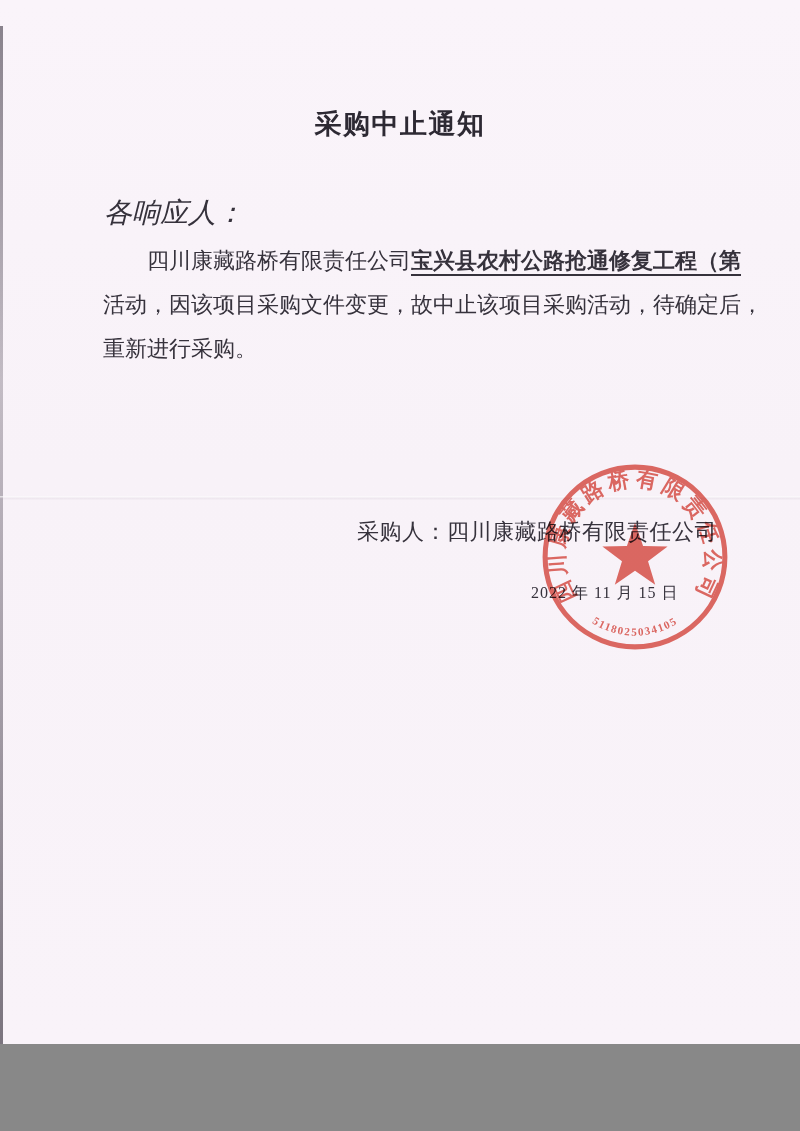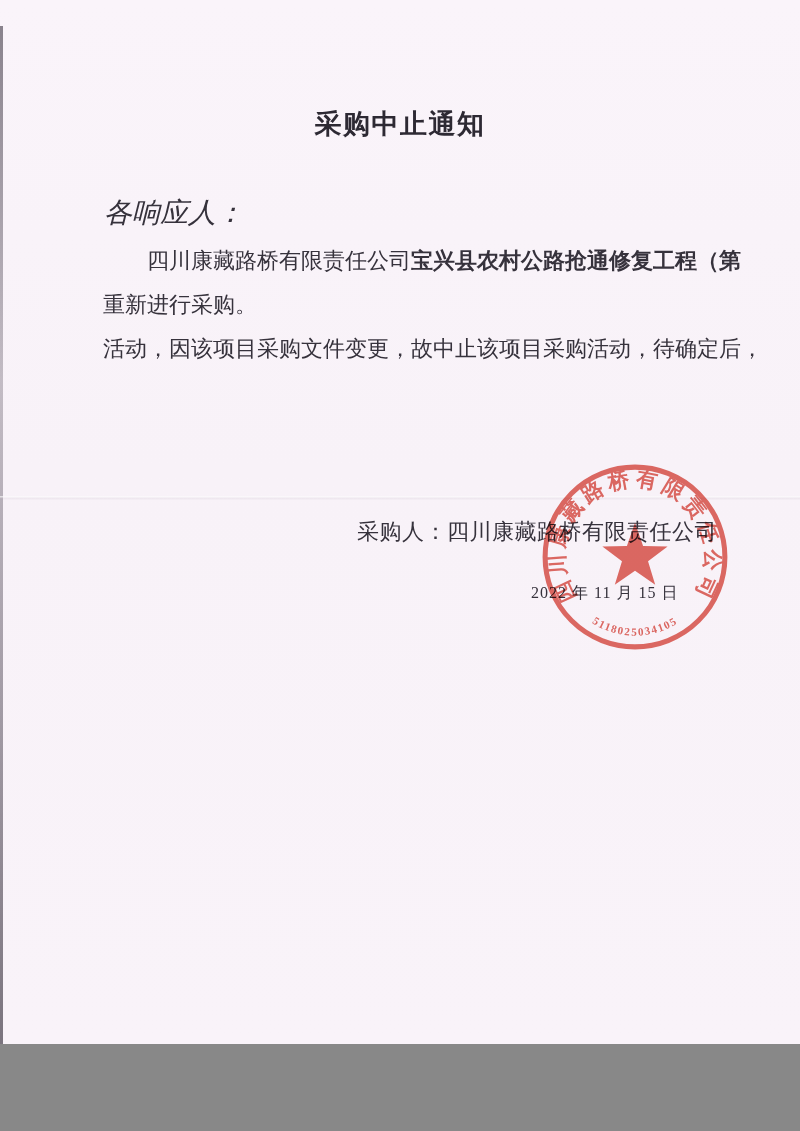--- a/index.html
+++ b/index.html
@@ -64,20 +64,21 @@
     left: 103px;
     top: 239px;
     width: 648px;
     font-size: 22px;
     line-height: 44px;
   }
   .body-line { white-space: nowrap; }
   .indent { display: inline-block; width: 44px; }
   .emph {
     font-weight: bold;
+    text-decoration: underline;
     text-underline-offset: 6px;
     text-decoration-thickness: 1.5px;
   }
   .bold { font-weight: bold; }
   .signature {
     position: absolute;
     left: 357px;
     top: 517px;
     font-size: 22px;
     letter-spacing: 0.5px;
@@ -122,22 +123,22 @@
 
   <div class="edge-left"></div>
   <div class="crease"></div>
 
   <div class="doc-title">采购中止通知</div>
 
   <div class="salutation">各响应人：</div>
 
   <div class="body-text">
     <div class="body-line"><span class="indent"></span><span>四川康藏路桥有限责任公司</span><span class="emph">宝兴县农村公路抢通修复工程（第</span></div>
+    <div class="body-line">活动，因该项目采购文件变更，故中止该项目采购活动，待确定后，</div>
     <div class="body-line">重新进行采购。</div>
-    <div class="body-line">活动，因该项目采购文件变更，故中止该项目采购活动，待确定后，</div>
   </div>
 
   <div class="signature">采购人：四川康藏路桥有限责任公司</div>
 
   <div class="date-line">2022 年 11 月 15 日</div>
 
   <svg class="seal" viewBox="0 0 200 200" aria-hidden="true">
     <defs>
       <path id="arcTop" d="M 42.7 140.2 A 70 70 0 1 1 157.3 140.2" fill="none"></path>
       <path id="arcBottom" d="M 49.9 159.7 A 78 78 0 0 0 150.1 159.7" fill="none"></path>

